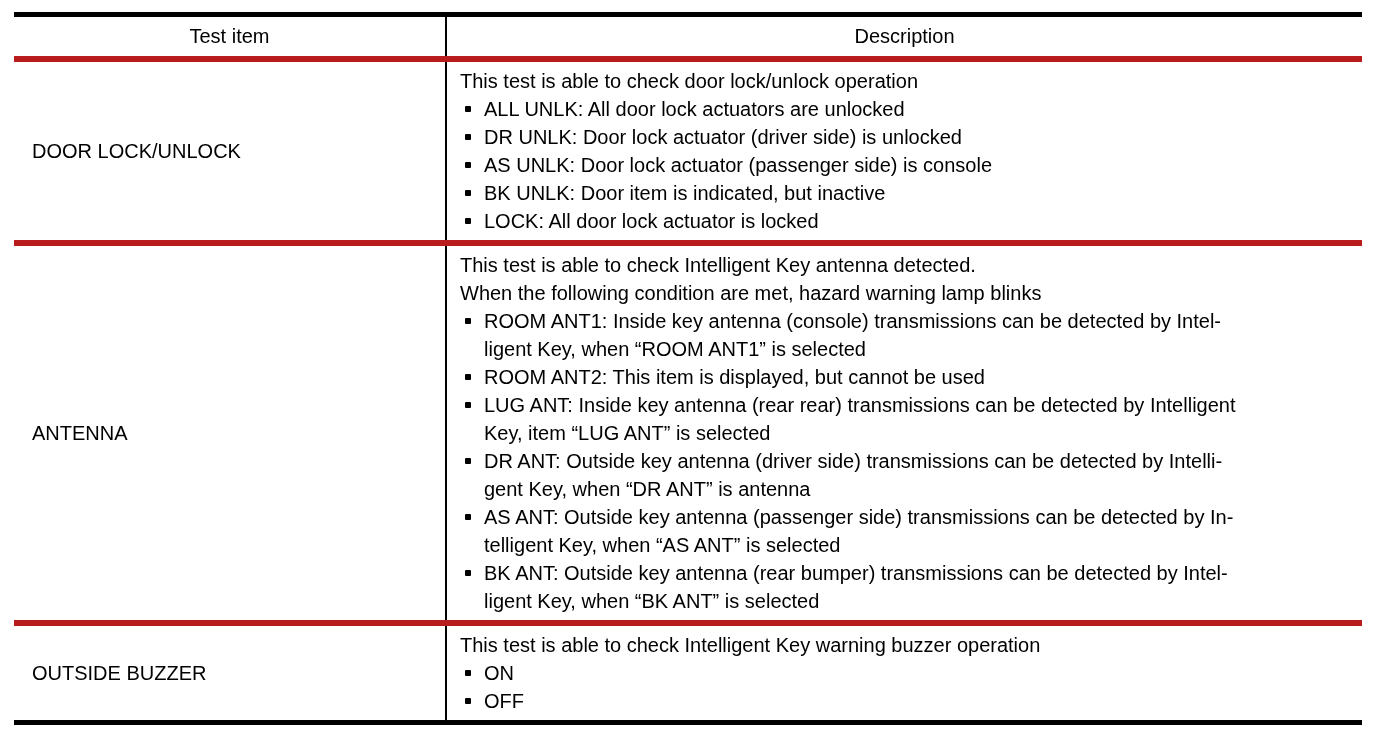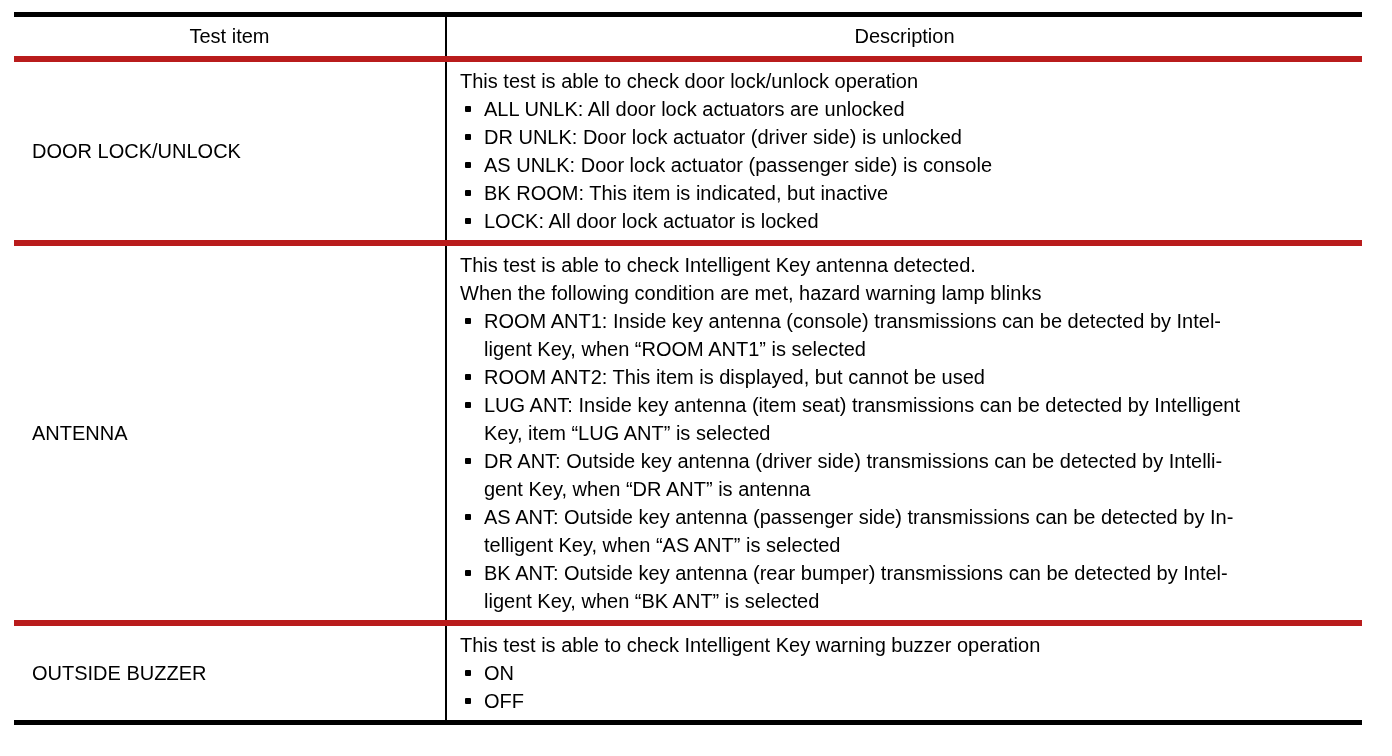--- a/index.html
+++ b/index.html
@@ -112,21 +112,21 @@
               </div>
               <div class="bullet">
                 <span class="dot"></span>
                 <div class="blines">
                   <div class="tline">AS UNLK: Door lock actuator (passenger side) is console</div>
                 </div>
               </div>
               <div class="bullet">
                 <span class="dot"></span>
                 <div class="blines">
-                  <div class="tline">BK ROOM: This item is indicated, but inactive</div>
+                  <div class="tline">BK UNLK: Door item is indicated, but inactive</div>
                 </div>
               </div>
               <div class="bullet">
                 <span class="dot"></span>
                 <div class="blines">
                   <div class="tline">LOCK: All door lock actuator is locked</div>
                 </div>
               </div>
             </td>
           </tr>
@@ -144,21 +144,21 @@
               </div>
               <div class="bullet">
                 <span class="dot"></span>
                 <div class="blines">
                   <div class="tline">ROOM ANT2: This item is displayed, but cannot be used</div>
                 </div>
               </div>
               <div class="bullet">
                 <span class="dot"></span>
                 <div class="blines">
-                  <div class="tline">LUG ANT: Inside key antenna (item seat) transmissions can be detected by Intelligent</div>
+                  <div class="tline">LUG ANT: Inside key antenna (rear rear) transmissions can be detected by Intelligent</div>
                   <div class="tline">Key, item “LUG ANT” is selected</div>
                 </div>
               </div>
               <div class="bullet">
                 <span class="dot"></span>
                 <div class="blines">
                   <div class="tline">DR ANT: Outside key antenna (driver side) transmissions can be detected by Intelli-</div>
                   <div class="tline">gent Key, when “DR ANT” is antenna</div>
                 </div>
               </div>

